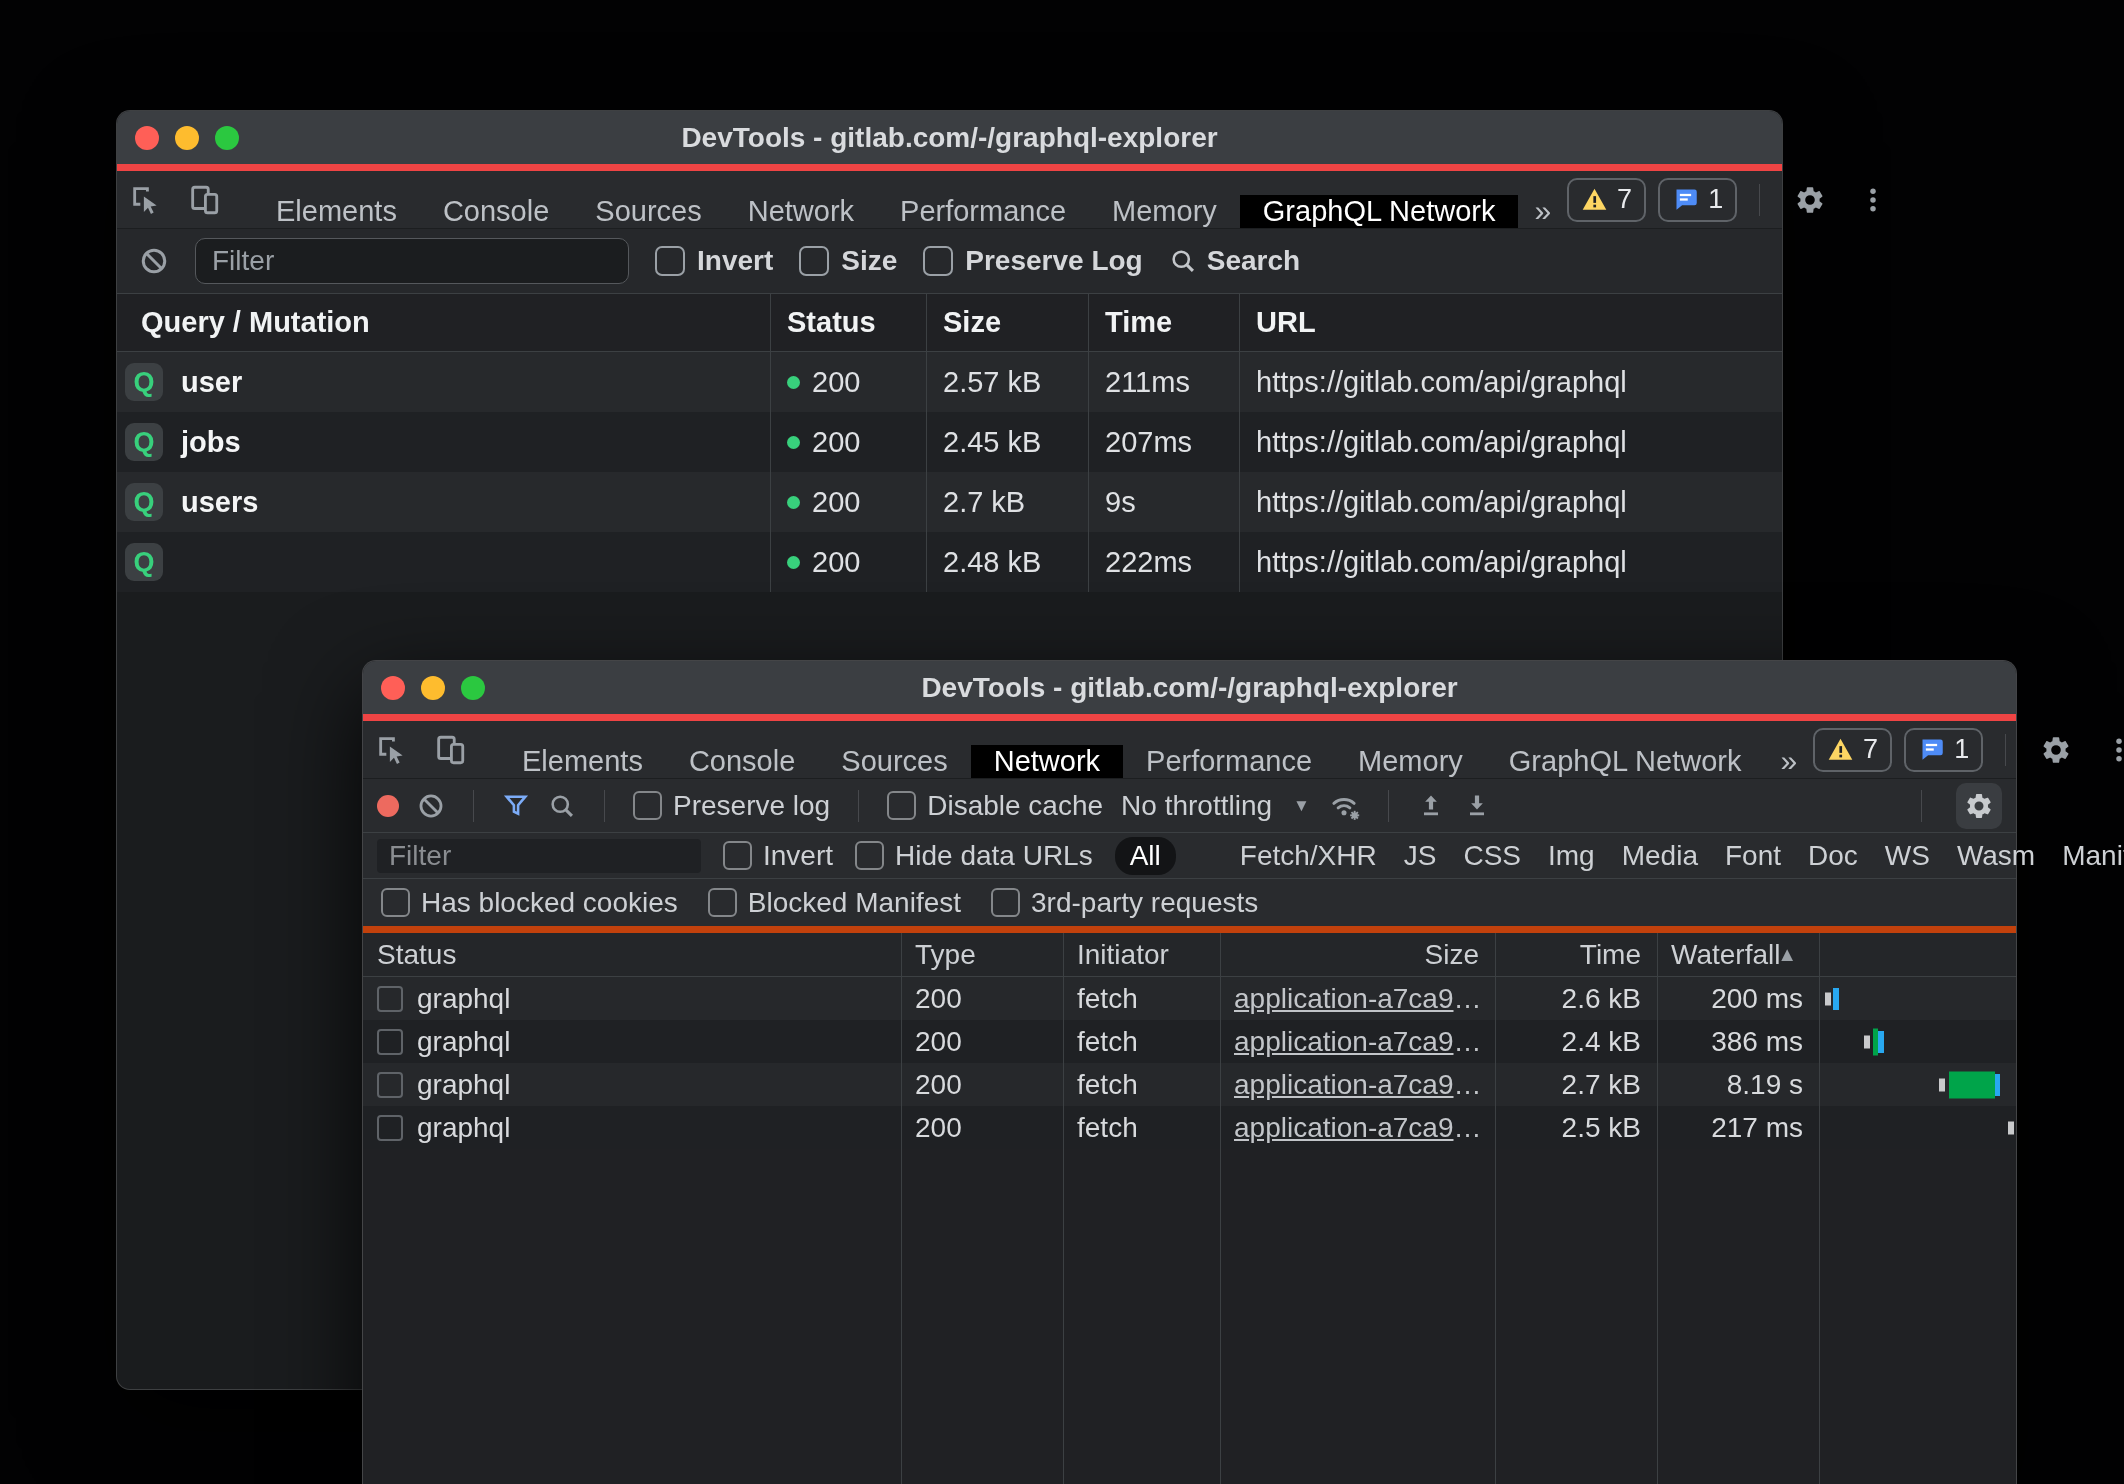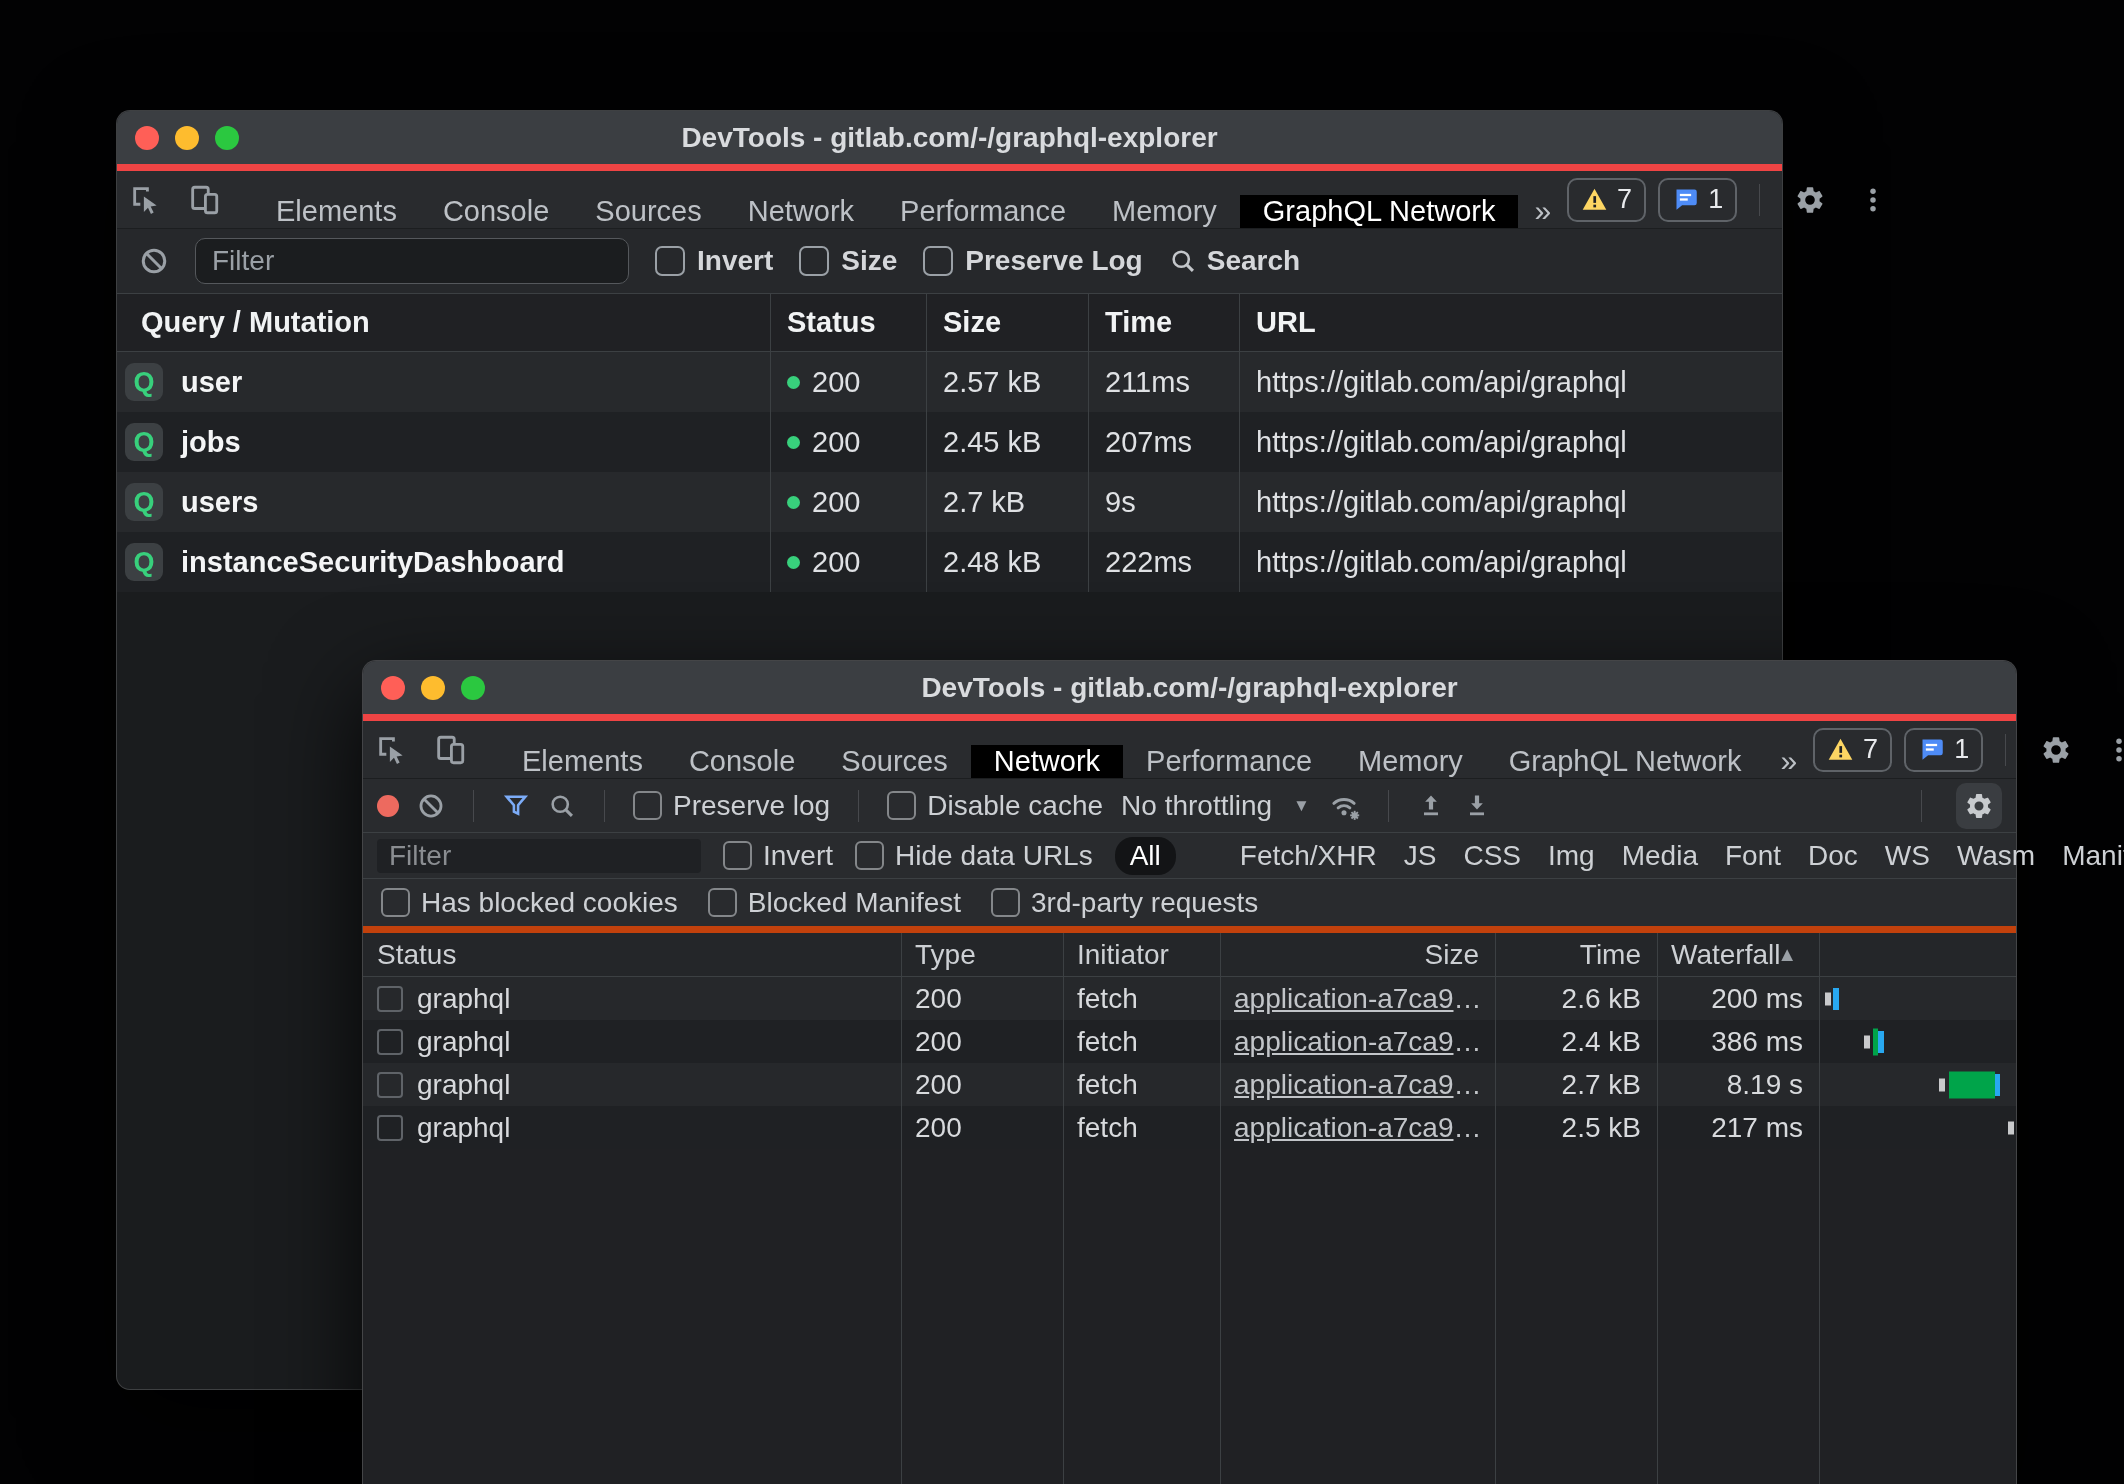--- a/index.html
+++ b/index.html
@@ -248,21 +248,20 @@
             <span class="sdot"></span>
             <span>200</span>
           </div>
         <div class="gcell bl">2.7 kB</div>
         <div class="gcell bl">9s</div>
         <div class="gcell bl">https://gitlab.com/api/graphql</div>
       </div>
       <div class="gql-grid gql-row even">
         <div class="gcell first">
             <span class="qbadge">Q</span>
-            <span class="name">instanceSecurityDashboard</span>
           </div>
         <div class="gcell bl">
             <span class="sdot"></span>
             <span>200</span>
           </div>
         <div class="gcell bl">2.48 kB</div>
         <div class="gcell bl">222ms</div>
         <div class="gcell bl">https://gitlab.com/api/graphql</div>
       </div>
     </div>

